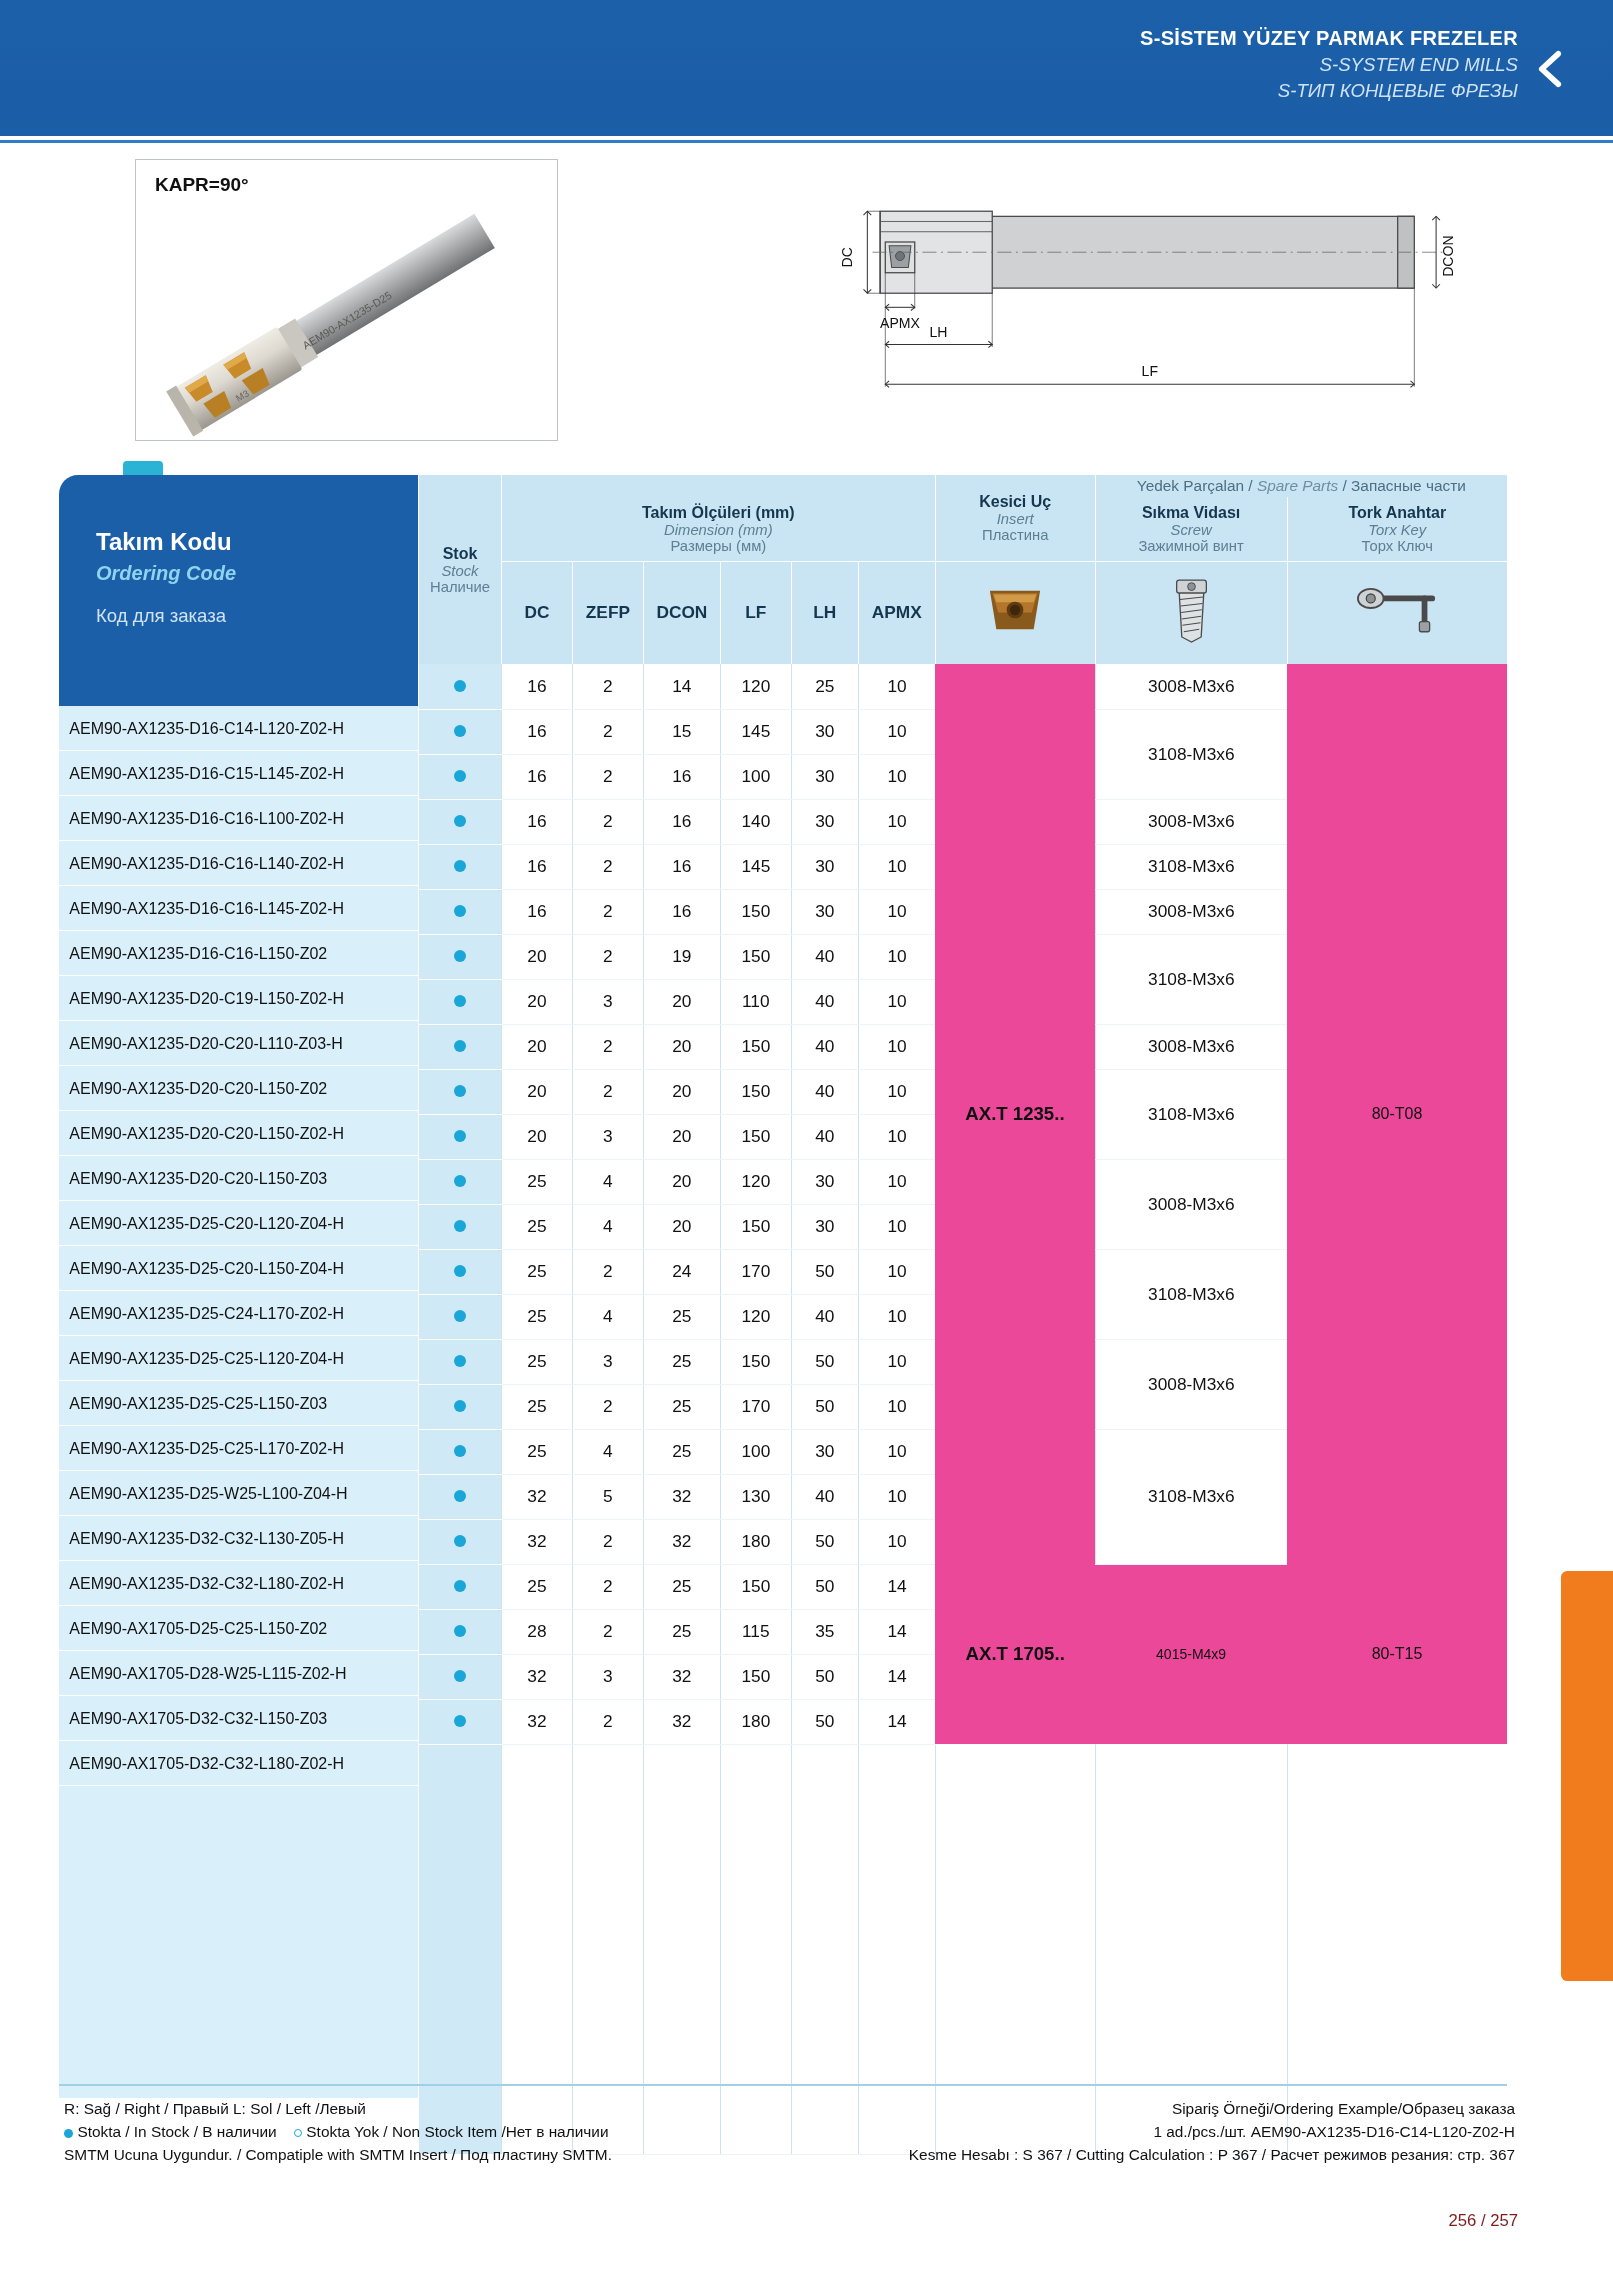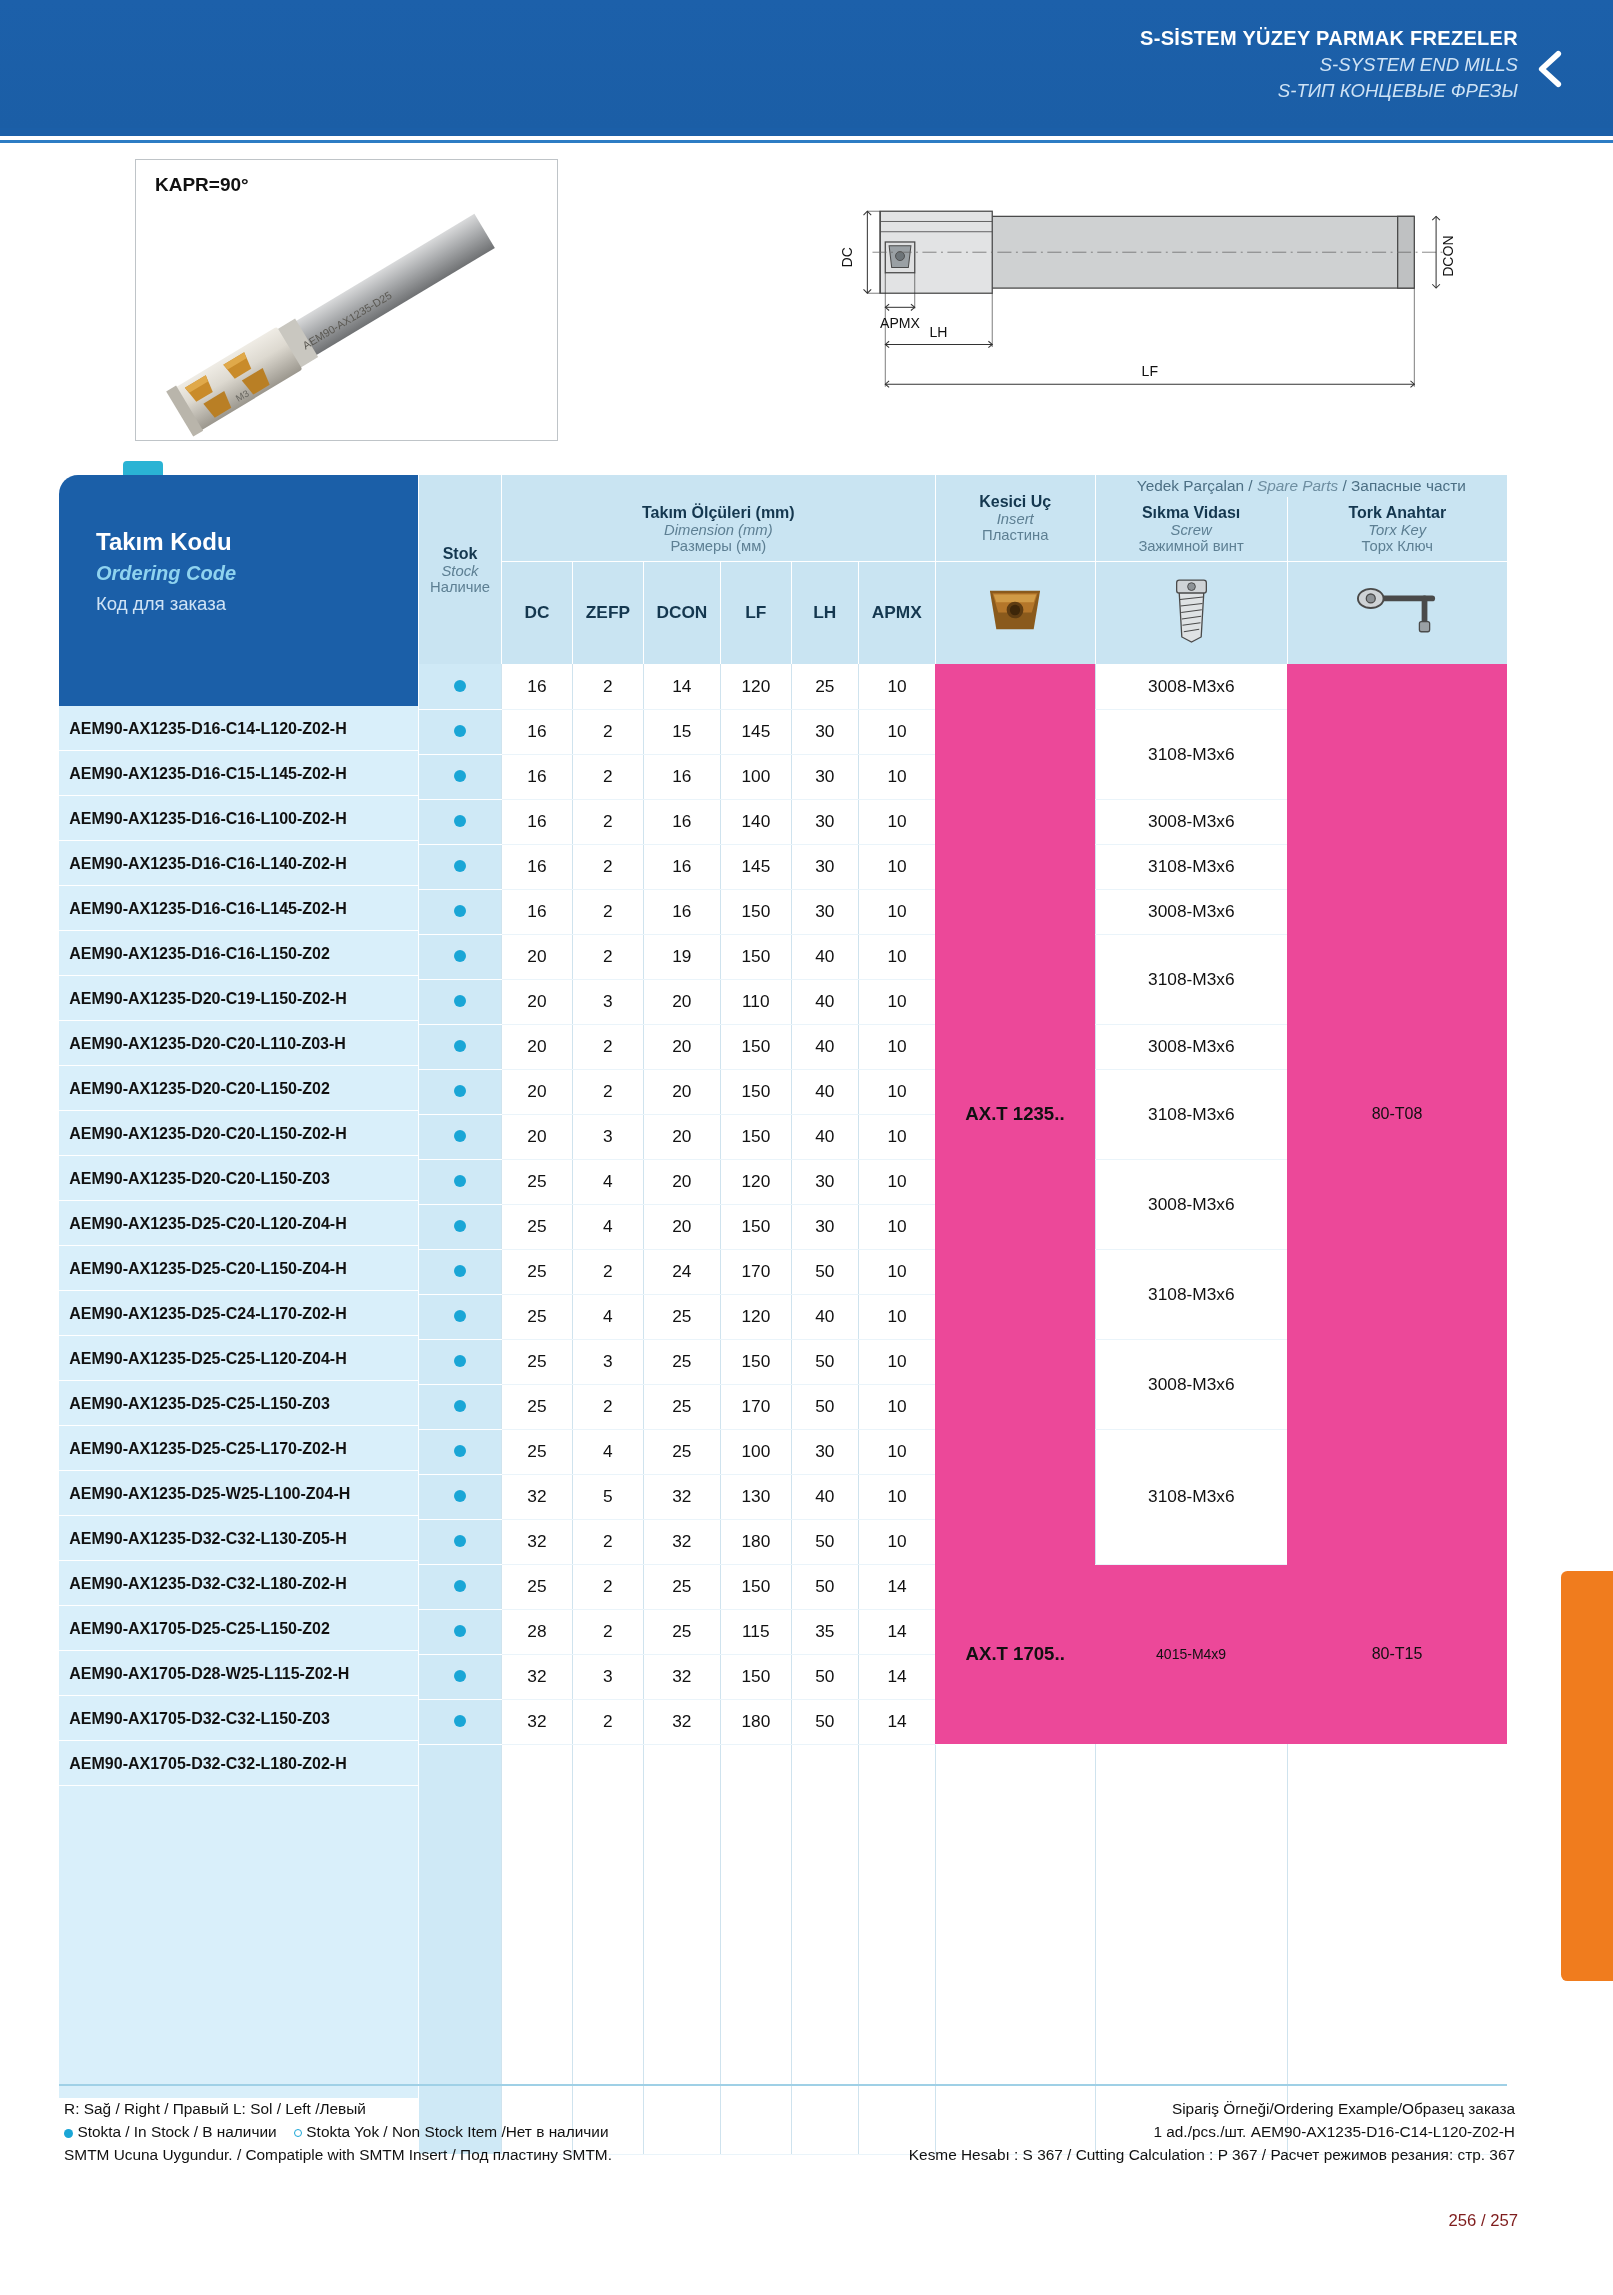--- a/index.html
+++ b/index.html
@@ -82,21 +82,21 @@
 
   .hdr-code {
     position:absolute; left:0; top:0; width:359px; height:231px;
     background:#1b5fa8;
     border-radius: 19px 0 0 0;
     color:#fff;
     padding: 53px 0 0 37px;
   }
   .hdr-code .l1 { font-size:24px; font-weight:bold; }
   .hdr-code .l2 { font-size:20px; font-weight:bold; font-style:italic; color:#8fd3ef; margin-top:6.4px;}
-  .hdr-code .l3 { font-size:18.6px; color:#cfe3f5; margin-top:8px;}
+  .hdr-code .l3 { font-size:18.6px; color:#cfe3f5; margin-top:20px;}
 
   .grid {
     position:absolute; left:359px; top:0;
     width:1089px;
   }
   table.main { border-collapse: collapse; width:1089px; }
   table.main td, table.main th { padding:0; margin:0; }
 
   .hcell {
     background:#c9e4f2;
@@ -124,21 +124,21 @@
     border-left:1.3px solid #fff;
     padding:5.1px 0;
   }
   .spare-title i { color:#6e8ea1; }
 
   
   .codecell {
     width:359px; height:45px;
     background:#d9effa;
     border-bottom:1.3px solid #ffffff;
-    font-size:16px; font-weight:bold; color:#111;
+    font-size:16px; font-weight:normal; color:#111;
     padding-left:10.3px;
     white-space:nowrap;
   }
 
   td.c { text-align:center; vertical-align:middle; font-size:17.3px; color:#111; }
   td.body { border-left:1.3px solid #cfe3ee; border-bottom:1.3px solid #eaf4fa; height:45px; background:#ffffff; }
   td.stockcell { background:#cfe9f6; border-left:1.3px solid #ffffff; border-bottom:1.3px solid #ffffff; }
   .dot { display:inline-block; width:12.2px; height:12.2px; border-radius:50%; background:#1aa6d6; }
 
   .insert-cell, .screw-cell, .torx-cell {

